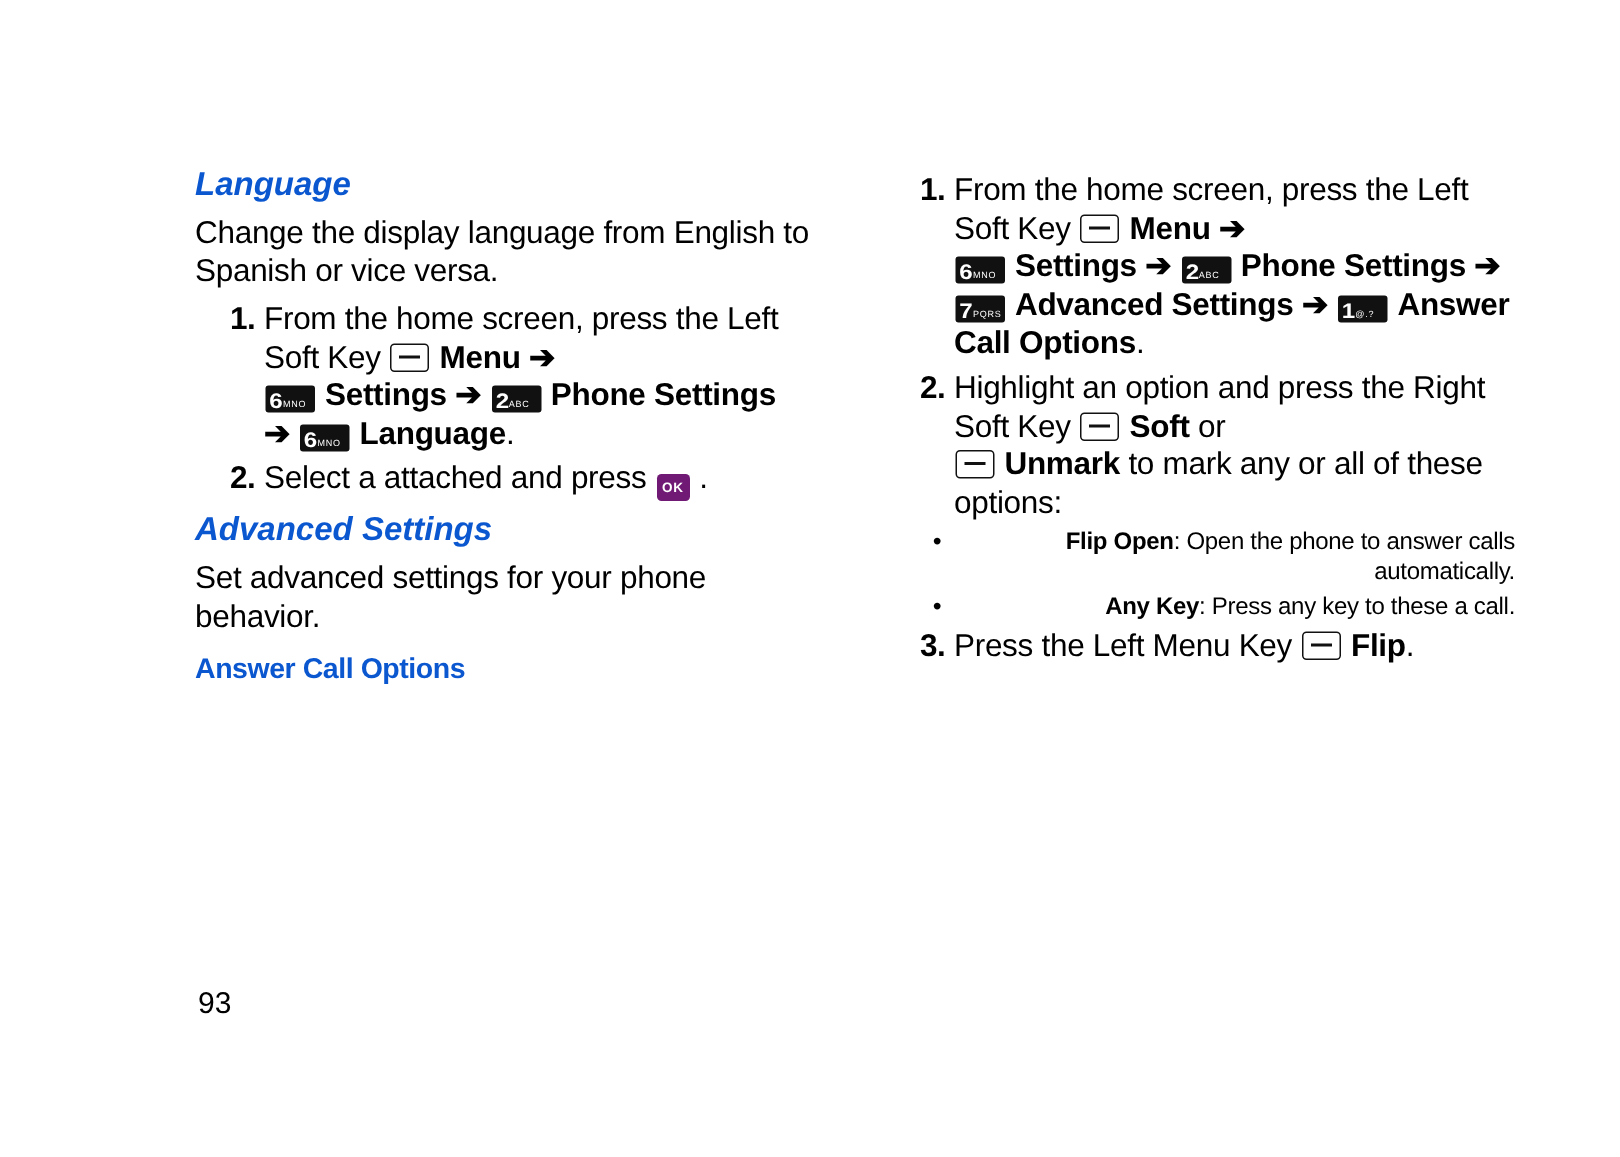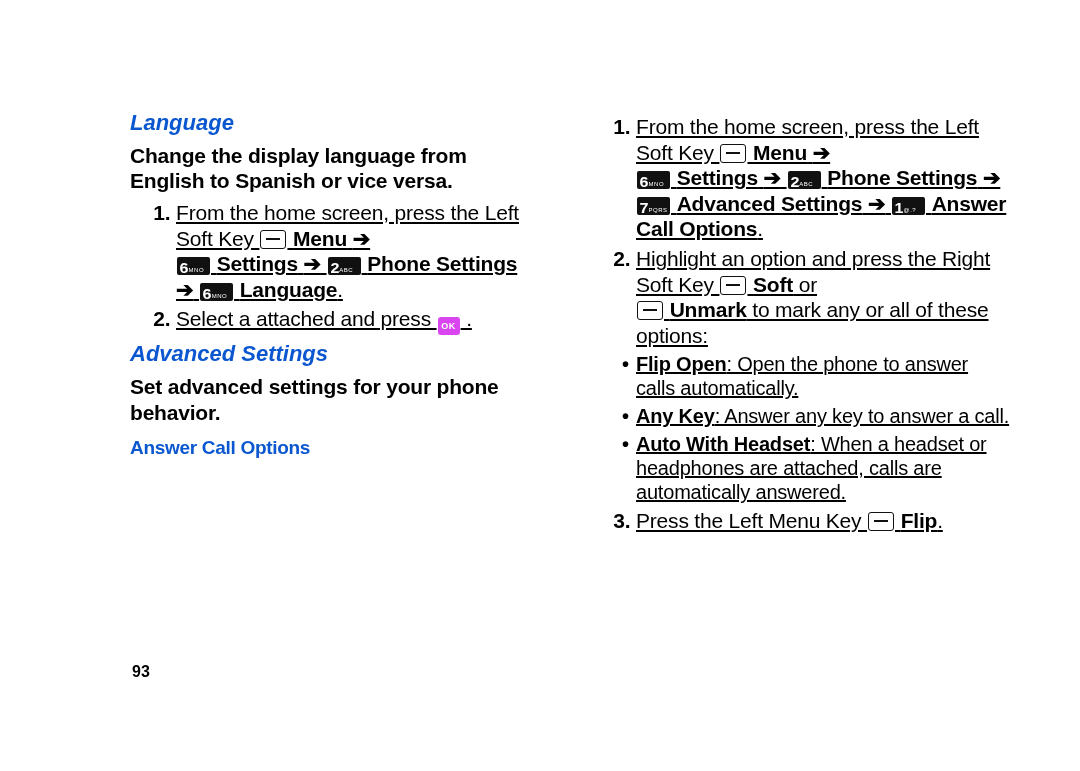--- a/index.html
+++ b/index.html
@@ -39,45 +39,45 @@
   }
   .h4 {
     font-weight: 700;
     color: #0b57d0;
     font-size: 19px;
     margin: 10px 0 6px 0;
     letter-spacing: -0.3px;
   }
   .body {
     margin-bottom: 6px;
-    font-weight: 700;
+    font-weight: 400;
   }
   ol {
     margin: 4px 0 6px 0;
     padding-left: 46px;
   }
   ol > li {
     margin-bottom: 4px;
     font-weight: 300;
-    text-decoration: underline;
   }
   ol > li::marker {
     font-weight: 700;
   }
   .bullets {
     margin: 4px 0 4px 0;
     padding-left: 46px;
   }
   .bullets .bi {
     position: relative;
     margin-bottom: 4px;
     font-weight: 300;
     font-stretch: condensed;
-    font-size: 20px;
+    font-size: 16px;
     line-height: 1.2;
+    text-align: right;
   }
   .bullets .bi::before {
     content: "•";
     position: absolute;
     left: -14px;
     top: 0;
     font-weight: 700;
   }
   b { font-weight: 700; }
   .arrow {
@@ -128,36 +128,36 @@
     letter-spacing: 0.5px;
     margin-left: 1px;
     position: relative;
     top: -1px;
   }
   .okkey {
     display: inline-block;
     vertical-align: -3px;
     width: 22px;
     height: 18px;
-    background: #d946ef;
+    background: #701a75;
     color: #fff;
     border-radius: 3px;
     font-size: 9px;
     font-weight: 700;
     text-align: center;
     line-height: 18px;
     letter-spacing: 0.5px;
     margin: 0 1px;
   }
   .pagenum {
     position: absolute;
     left: 132px;
     bottom: 90px;
-    font-size: 16px;
-    font-weight: 700;
+    font-size: 20px;
+    font-weight: 400;
   }
 </style>
 </head>
 <body>
 
 <div class="page">
 
   <div class="col">
     <div class="h3">Language</div>
     <div class="body">Change the display language from English to Spanish or vice versa.</div>
@@ -204,22 +204,21 @@
       </li>
       <li>
         <span>Highlight an option and press the Right Soft Key </span>
         <span class="key"></span>
         <b>Soft</b><span> or </span><br>
         <span class="key"></span>
         <b>Unmark</b><span>  to mark any or all of these options:</span>
 
         <div class="bullets" style="padding-left:0; margin-left:0;">
           <div class="bi"><b>Flip Open</b><span>: Open the phone to answer calls automatically.</span></div>
-          <div class="bi"><b>Any Key</b><span>: Answer any key to answer a call.</span></div>
-          <div class="bi"><b>Auto With Headset</b><span>: When a headset or headphones are attached, calls are automatically answered.</span></div>
+          <div class="bi"><b>Any Key</b><span>: Press any key to these a call.</span></div>
         </div>
       </li>
       <li>
         <span>Press the Left Menu Key </span>
         <span class="key"></span>
         <b>Flip</b>.
       </li>
     </ol>
   </div>
 

